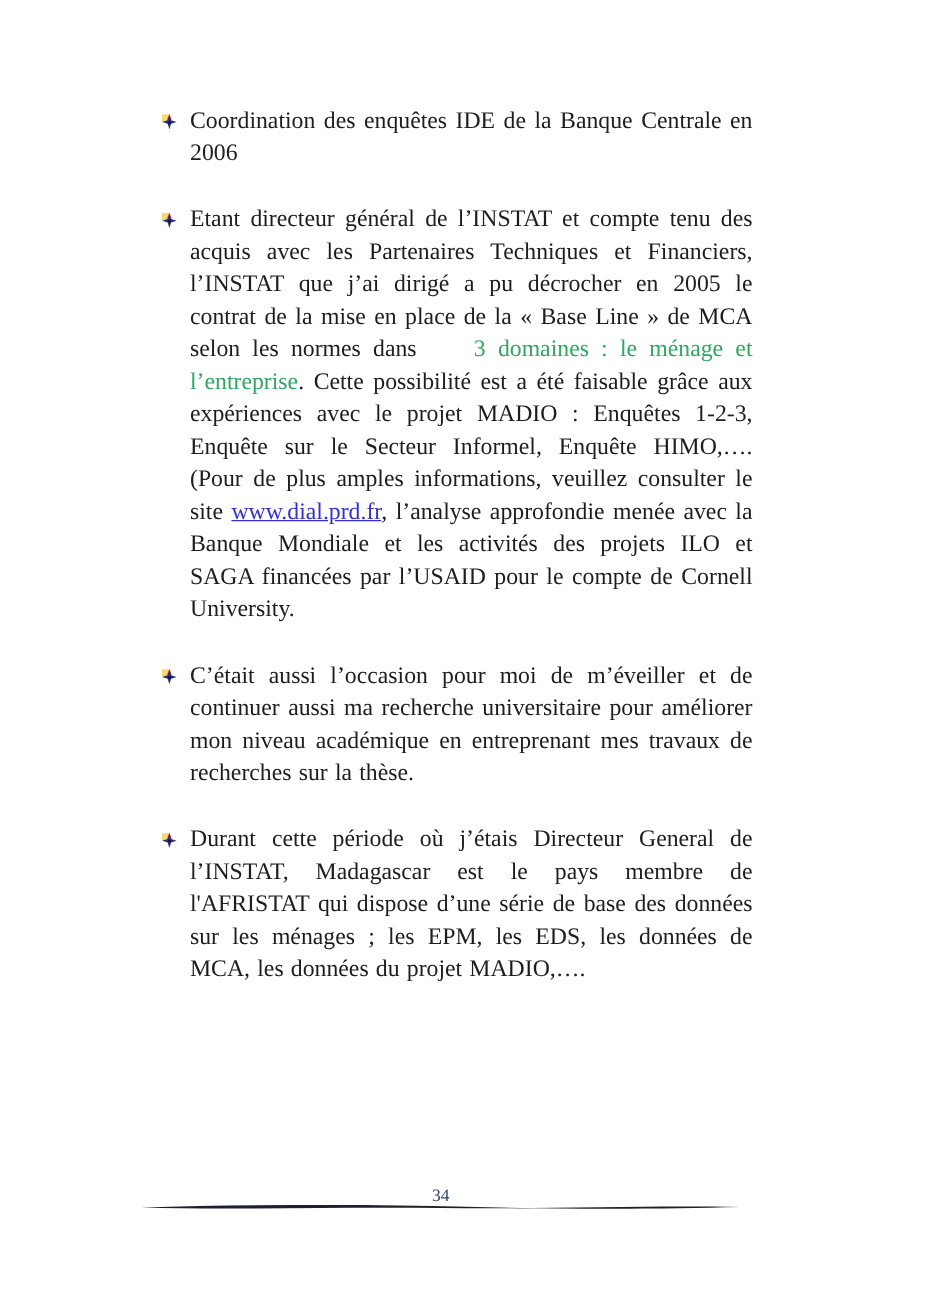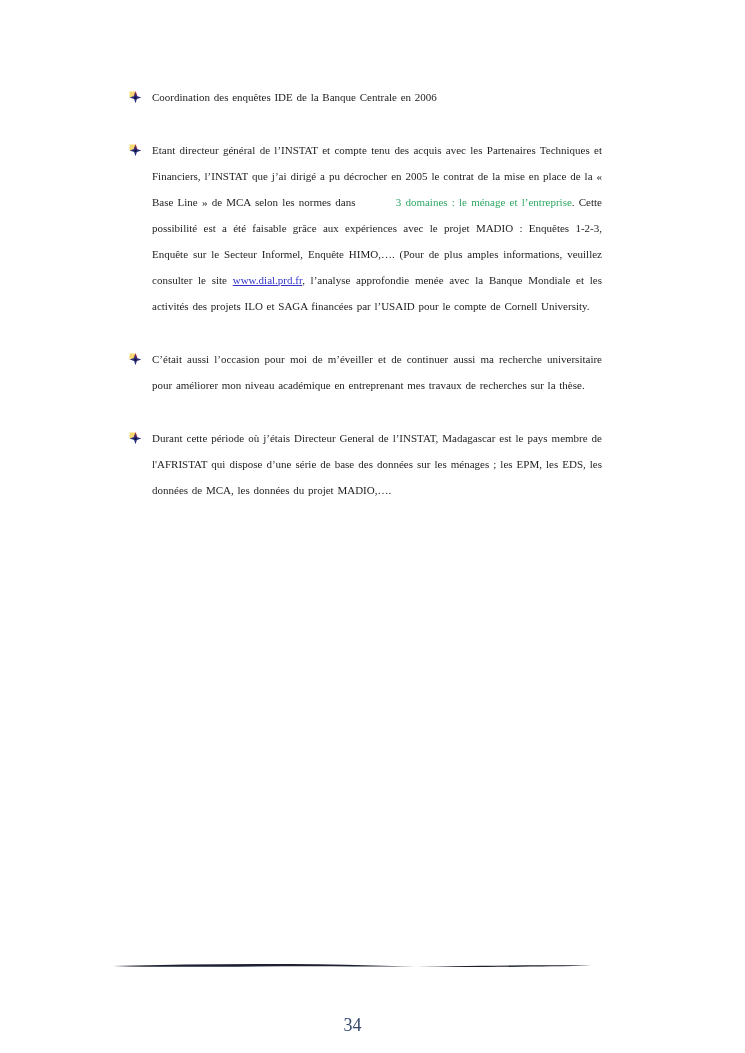--- a/index.html
+++ b/index.html
@@ -21,21 +21,21 @@
     position:absolute;
     top:84px;
     left:129px;
     width:473px;
   }
   .bullet-item{
     position:relative;
     padding-left:23px;
     margin:0 0 27px 0;
     text-align:justify;
-    font-size:11px;
+    font-size:19px;
     line-height:26px;
     color:var(--text-color);
     word-spacing:1px;
   }
   .bullet-icon{
     position:absolute;
     left:0;
     top:7px;
     width:13px;
     height:13px;
@@ -47,25 +47,25 @@
   }
   .footer-rule{
     position:absolute;
     left:113px;
     top:962px;
     width:479px;
     height:8px;
   }
   .page-number{
     position:absolute;
-    top:1015px;
+    top:948px;
     left:113px;
     width:479px;
     text-align:center;
-    font-size:18px;
+    font-size:14px;
     line-height:20px;
     color:var(--pagenum-color);
   }
 </style>
 </head>
 <body>
 
 <div class="page">
   <div class="content">
   <div class="bullet-item">

